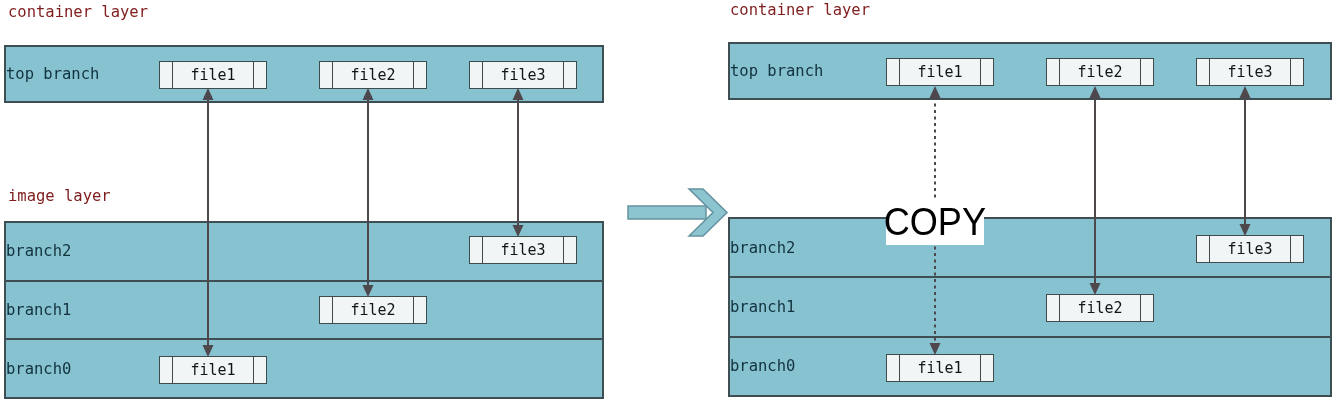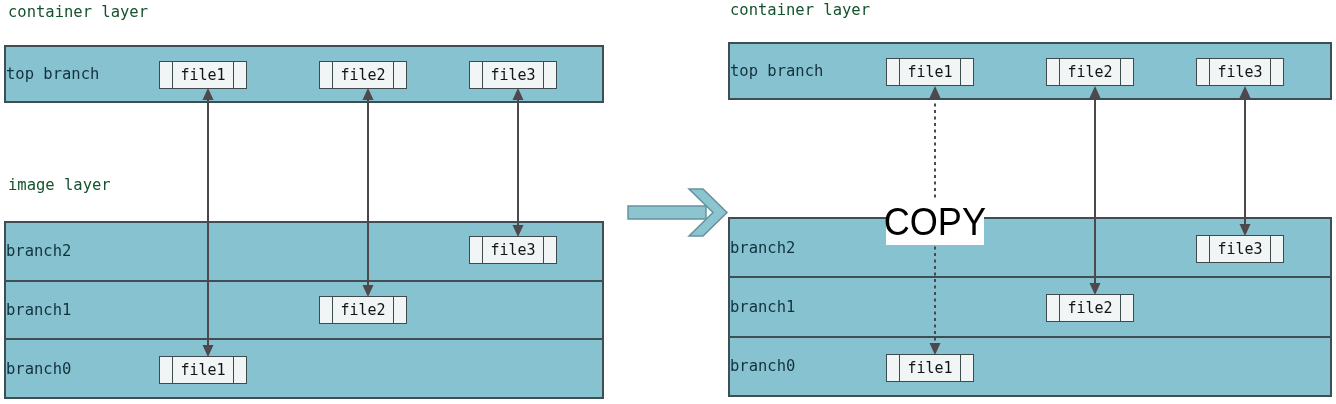--- a/index.html
+++ b/index.html
@@ -2,41 +2,41 @@
 <html><head>
 <meta charset="utf-8">
 <style>
   html,body { margin:0; padding:0; background:#ffffff; }
   .canvas {
     position:relative; width:1336px; height:404px;
     background:#ffffff; overflow:hidden;
     font-family:"DejaVu Sans Mono", monospace;
   }
   .layer-label {
-    position:absolute; font-size:15.5px; color:#14532d; letter-spacing:0px;
+    position:absolute; font-size:15.5px; color:#7f1d1d; letter-spacing:0px;
     white-space:nowrap;
   }
   .branch-box {
     position:absolute; background:#87C2D0; border:2px solid #3E4E53;
     box-sizing:border-box; display:flex; align-items:center;
   }
   .row-label {
     font-size:15.5px; color:#12323D; white-space:nowrap;
   }
   .stack {
     position:absolute; border:2px solid #3E4E53; box-sizing:border-box;
     display:flex; flex-direction:column;
   }
   .srow {
     flex:1 1 0; background:#87C2D0; display:flex; align-items:center;
     border-bottom:2px solid #3E4E53;
   }
   .srow:last-child { border-bottom:none;align-items:center; }
   .file-box {
-    position:absolute; width:88px; height:28px; background:#F1F5F6;
+    position:absolute; width:108px; height:28px; background:#F1F5F6;
     border:1.5px solid #3F4A4E; box-sizing:border-box; display:flex;
     z-index:3;
   }
   .file-box .side { width:12px; flex:0 0 12px; }
   .file-box .side.l { border-right:1.5px solid #3F4A4E; }
   .file-box .side.r { border-left:1.5px solid #3F4A4E; }
   .file-box .main {
     flex:1 1 auto; display:flex; align-items:center; justify-content:center;
     font-size:15px; color:#101417;
   }
@@ -79,21 +79,21 @@
     <span class="side l"></span>
     <span class="main">file2</span>
     <span class="side r"></span>
   </div>
   <div class="file-box" style="left:469px; top:61px;">
     <span class="side l"></span>
     <span class="main">file3</span>
     <span class="side r"></span>
   </div>
 
-  <div class="layer-label" style="left:8px; top:176px;">image layer</div>
+  <div class="layer-label" style="left:8px; top:187px;">image layer</div>
 
   <div class="stack" style="left:4px; top:221px; width:600px; height:178px;">
     <div class="srow">
       <span class="row-label">branch2</span>
     </div>
     <div class="srow">
       <span class="row-label">branch1</span>
     </div>
     <div class="srow">
       <span class="row-label">branch0</span>

